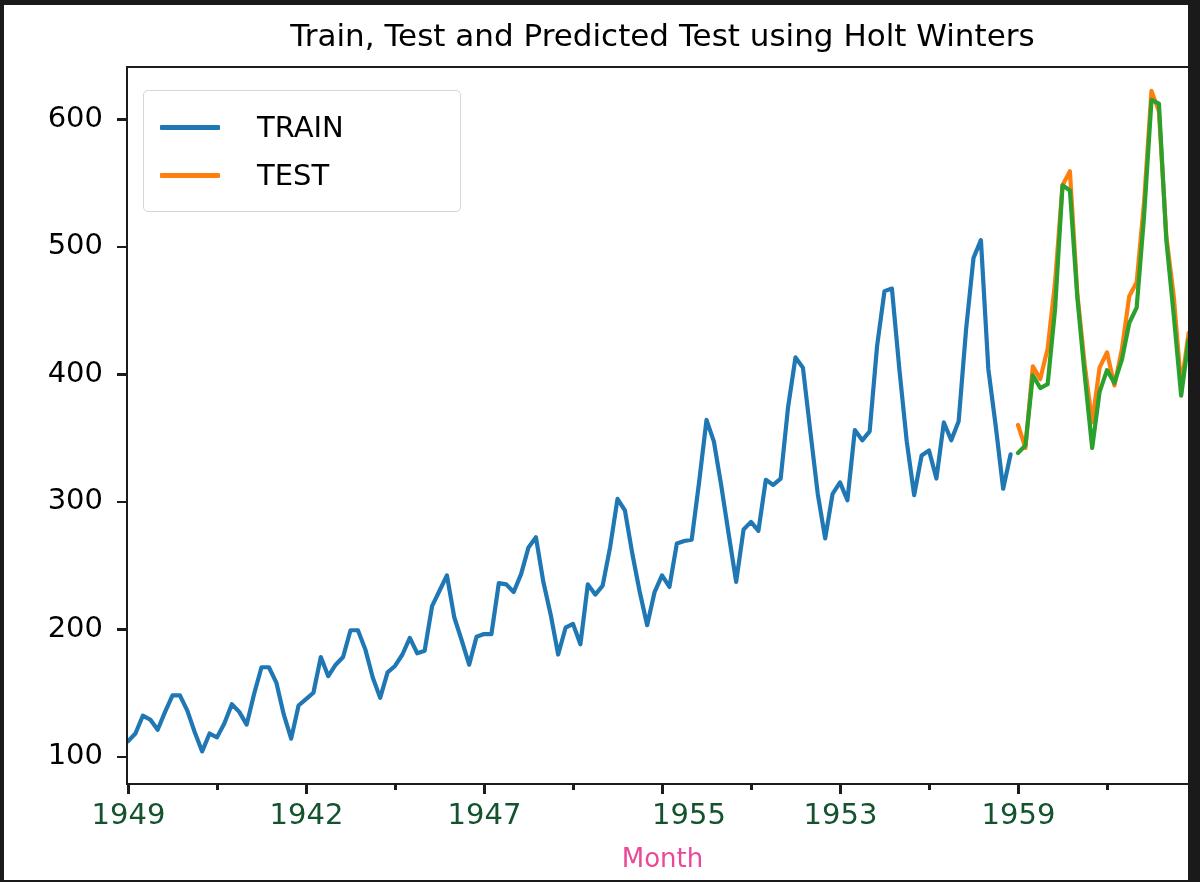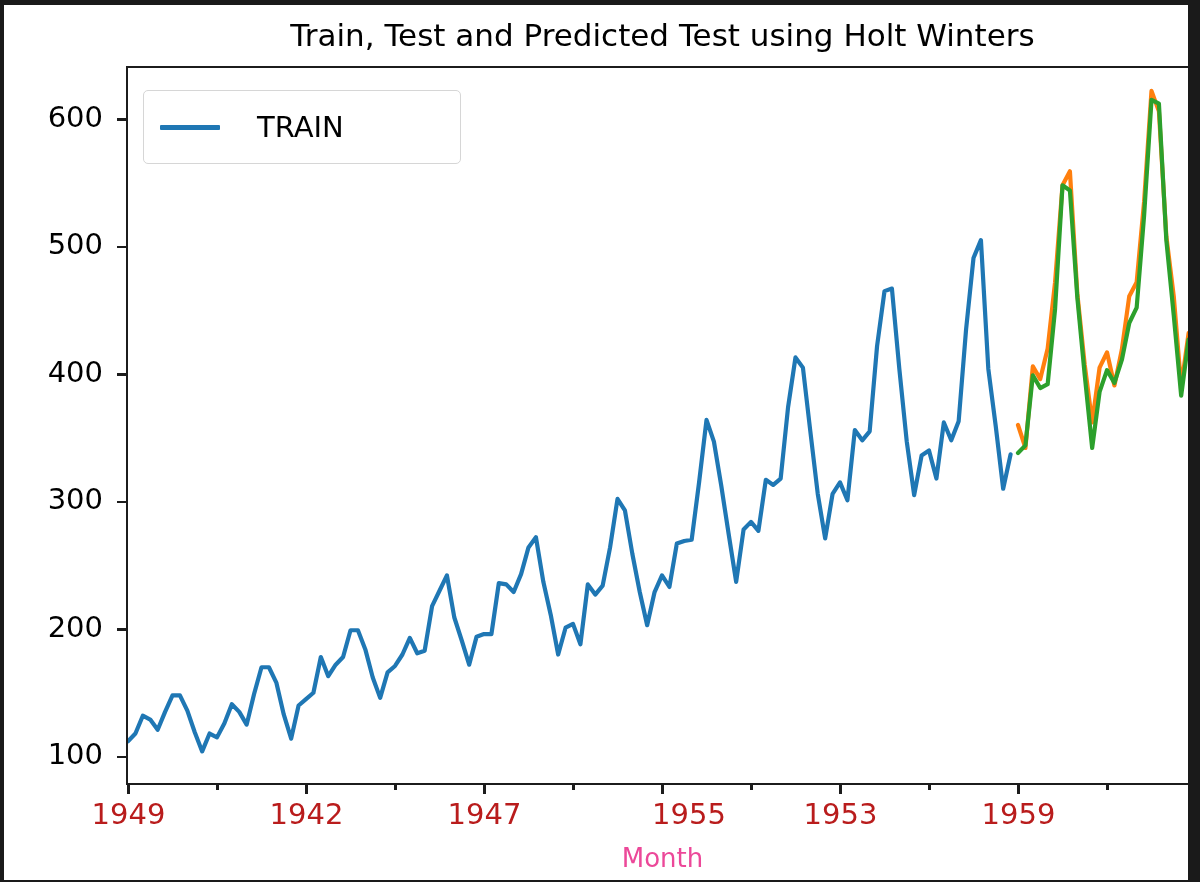--- a/index.html
+++ b/index.html
@@ -87,21 +87,21 @@
     width: 2.5px;
     background: #1c1c1c;
     top: 780px;
   }
   .xtick-mark.major { height: 9px; }
   .xtick-mark.minor { height: 5px; }
   .xtick-label {
     position: absolute;
     top: 792px;
     font-size: 29px;
-    color: #b91c1c;
+    color: #14532d;
     white-space: nowrap;
     transform: translateX(-50%);
   }
   .xaxis-label {
     position: absolute;
     left: 93px;
     top: 838px;
     width: 1073px;
     text-align: center;
     font-size: 26px;
@@ -195,16 +195,20 @@
             <polyline points="890.00,385.05 897.42,377.40 904.83,307.28 912.25,320.02 919.67,316.20 927.08,240.98 934.50,117.30 941.92,122.40 949.33,229.50 956.75,307.28 964.17,379.95 971.58,323.85 979.00,302.18 986.42,314.93 993.83,291.97 1001.25,255.00 1008.67,239.70 1016.08,147.90 1023.50,31.88 1030.92,35.70 1038.33,172.13 1045.75,247.35 1053.17,327.68 1060.58,271.57" fill="none" stroke="#2ca02c" stroke-width="4.2" stroke-linejoin="round" stroke-linecap="round"></polyline>
           </svg>
       </div>
     </div>
 
     <div class="legend-box" id="legend">
         <div class="legend-row">
           <span class="legend-swatch" style="background: rgb(31, 119, 180);"></span>
           <span class="legend-label">TRAIN</span>
         </div>
+        <div class="legend-row">
+          <span class="legend-swatch" style="background: rgb(255, 127, 14);"></span>
+          <span class="legend-label">TEST</span>
+        </div>
       </div>
 
   </div>
 </div>
 
 </body></html>

